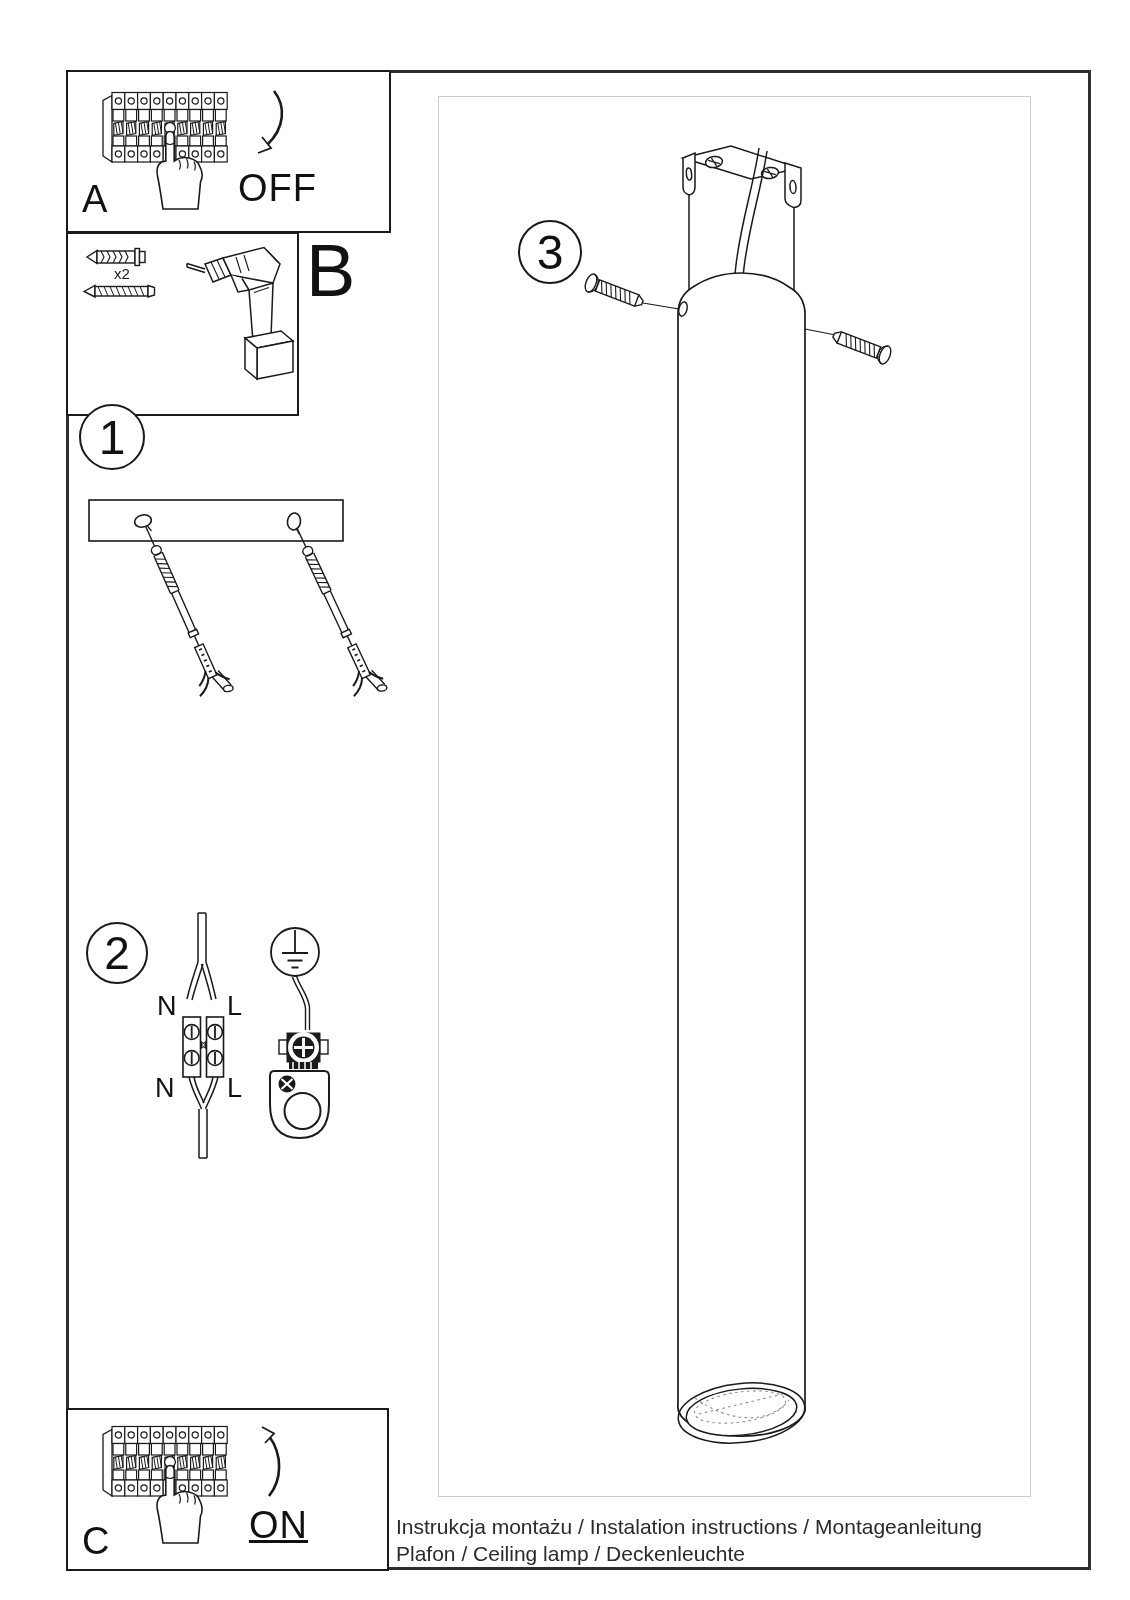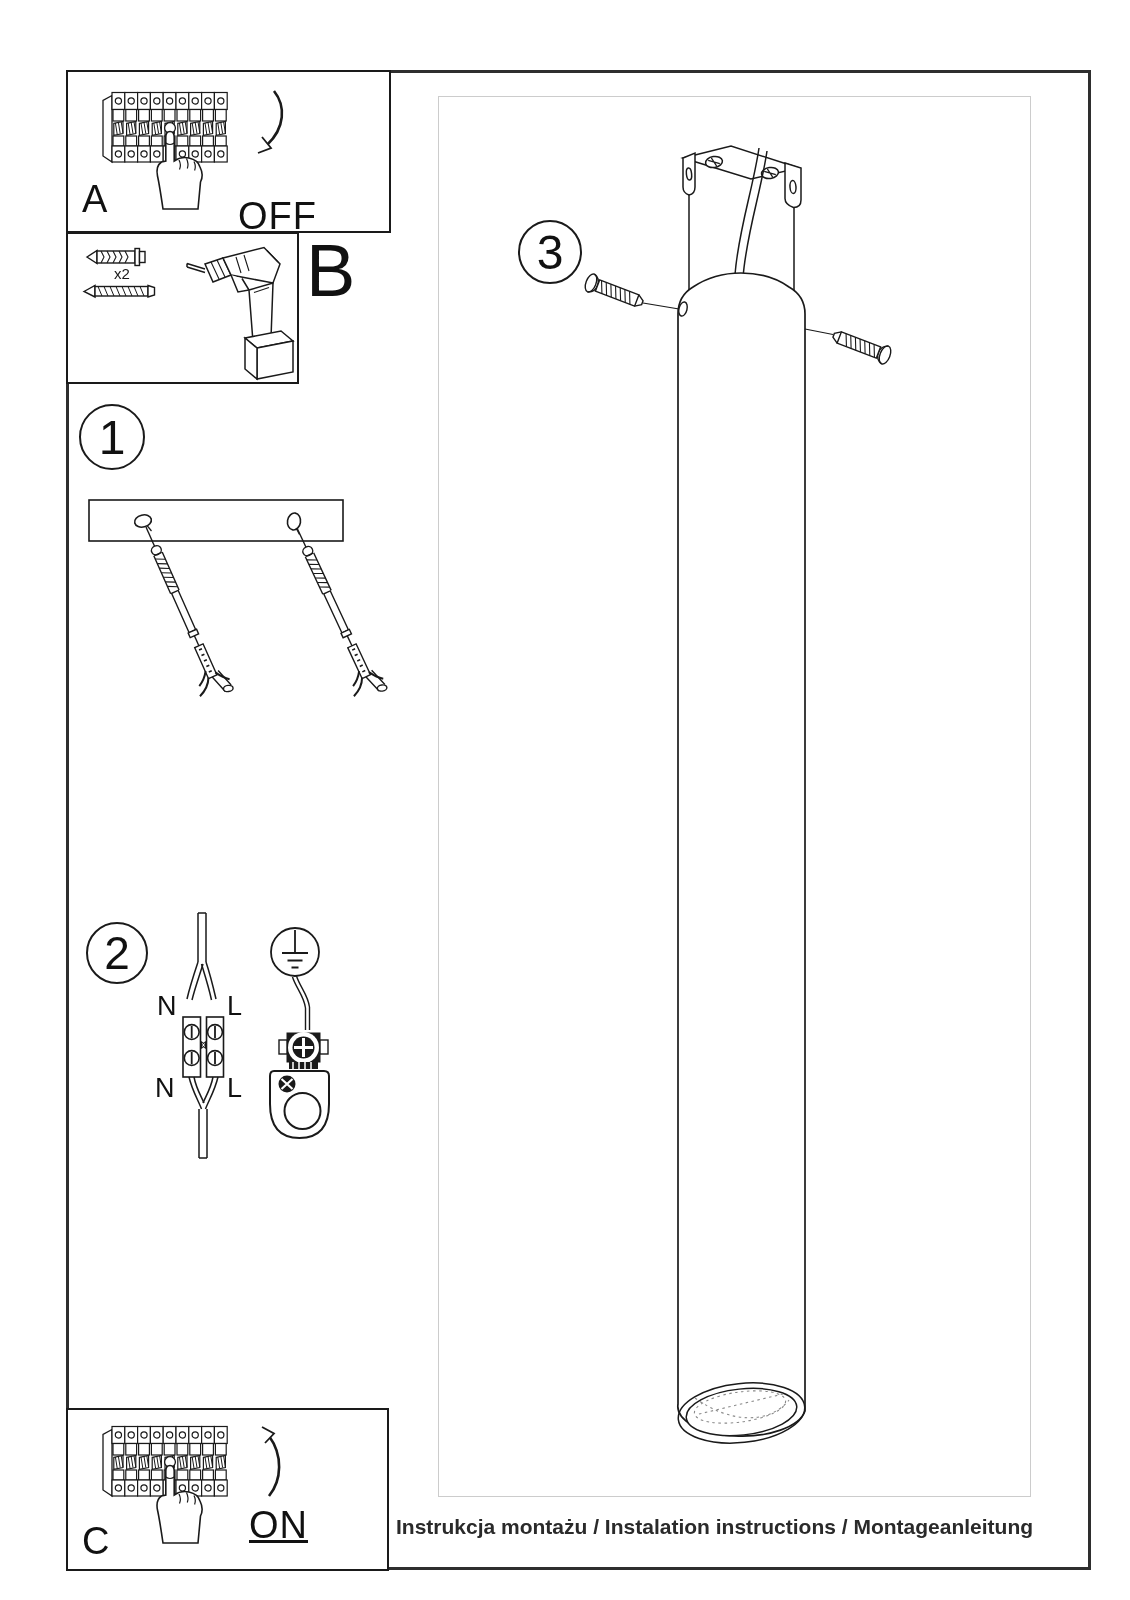--- a/index.html
+++ b/index.html
@@ -3,34 +3,34 @@
 <meta charset="utf-8">
 <style>
   html,body{margin:0;padding:0;background:#9a9a9a;}
   .page{position:relative;width:1130px;height:1600px;background:#ffffff;
         font-family:"Liberation Sans", sans-serif;color:#1a1a1a;overflow:hidden;}
   .abs{position:absolute;}
   .frame{position:absolute;left:66px;top:70px;width:1025px;height:1500px;
          border:3px solid #2e2e2e;box-sizing:border-box;}
   .stepbox{position:absolute;border:2px solid #1a1a1a;box-sizing:border-box;background:#fff;}
   .box-a{left:66px;top:70px;width:325px;height:163px;}
-  .box-b{left:66px;top:232px;width:233px;height:152px;}
+  .box-b{left:66px;top:232px;width:233px;height:184px;}
   .box-c{left:66px;top:1408px;width:323px;height:163px;}
   .panel3{position:absolute;left:438px;top:96px;width:593px;height:1401px;
           border:1px solid #cccccc;box-sizing:border-box;background:#fff;}
   .biglabel{position:absolute;font-size:38px;line-height:1;color:#111;}
   .letter-b{position:absolute;left:306px;top:234px;font-size:74px;line-height:1;color:#111;}
   .badge{position:absolute;border:2.5px solid #1a1a1a;border-radius:50%;
          display:flex;align-items:center;justify-content:center;
          font-size:48px;color:#111;background:#fff;box-sizing:border-box;}
   .badge-1{left:79px;top:404px;width:66px;height:66px;}
   .badge-2{left:86px;top:922px;width:62px;height:62px;font-size:46px;}
   .badge-3{left:518px;top:220px;width:64px;height:64px;}
   .wire-label{position:absolute;font-size:27px;line-height:1;color:#111;}
-  .footer-line{position:absolute;left:396px;font-size:21px;line-height:1.28;color:#2a2a2a;font-weight:bold;}
+  .footer-line{position:absolute;left:396px;font-size:21px;line-height:1.28;color:#2a2a2a;}
   .fl1{top:1514px;} .fl2{top:1541px;}
   svg{display:block;}
 </style>
 </head>
 <body>
 
 <div class="page">
 
   <svg width="0" height="0" style="position:absolute">
     <defs>
@@ -97,21 +97,21 @@
       </g>
       <g>
         <use href="#hand" transform="translate(102,63)"></use>
       </g>
       <g stroke="#1a1a1a" fill="none" stroke-width="2.6">
         <path d="M206,19 C218,34 217,56 199,73"></path>
         <path d="M190,81 L203,76 L194,65" fill="#fff" stroke-width="1.8"></path>
       </g>
     </svg>
     <span class="biglabel" style="left:14px;top:108px;">A</span>
-    <span class="biglabel" style="left:170px;top:97px;letter-spacing:1px;margin-top:28px;">OFF</span>
+    <span class="biglabel" style="left:170px;top:97px;letter-spacing:1px;">OFF</span>
   </div>
 
   <div class="stepbox box-b">
     <svg width="229" height="148" viewBox="0 0 229 148">
       <g stroke="#1a1a1a" fill="#fff" stroke-width="1.4">
         <path d="M19,23 L29,16.5 L29,29.5 Z"></path>
         <rect x="29" y="17" width="38" height="12"></rect>
         <path d="M33,17 L36,23 L33,29 M39,17 L42,23 L39,29 M45,17 L48,23 L45,29 M51,17 L54,23 L51,29 M57,17 L60,23 L57,29" fill="none" stroke-width="1.1"></path>
         <rect x="67" y="14.5" width="4.5" height="17"></rect>
         <rect x="71.5" y="17.5" width="5.5" height="11"></rect>
@@ -264,14 +264,15 @@
       <g stroke="#1a1a1a" fill="none" stroke-width="2.6">
         <path d="M201,86 C214,70 215,45 201,26"></path>
         <path d="M194,17 L206,23.5 L197,33" fill="#fff" stroke-width="1.8"></path>
       </g>
     </svg>
     <span class="biglabel" style="left:14px;top:112px;">C</span>
     <span class="biglabel" style="left:181px;top:96px;letter-spacing:1px;text-decoration:underline;">ON</span>
   </div>
 
   <span class="footer-line fl1">Instrukcja montażu / Instalation instructions / Montageanleitung</span>
+  <span class="footer-line fl2">Plafon / Ceiling lamp / Deckenleuchte</span>
 
 </div>
 
 </body></html>

